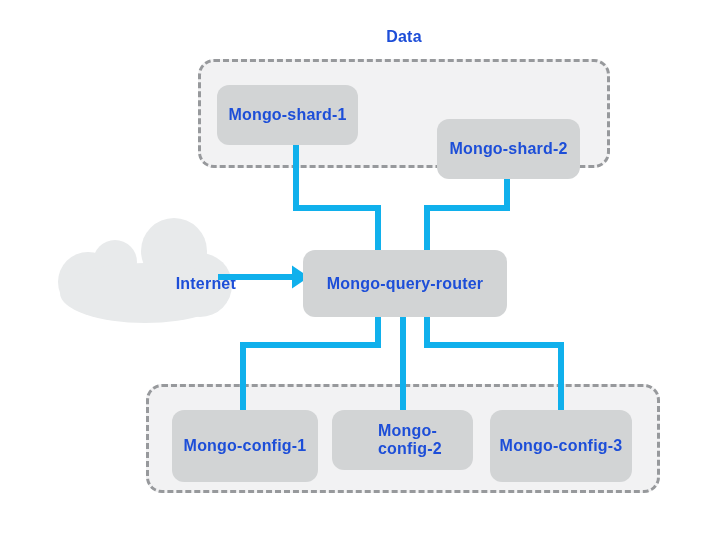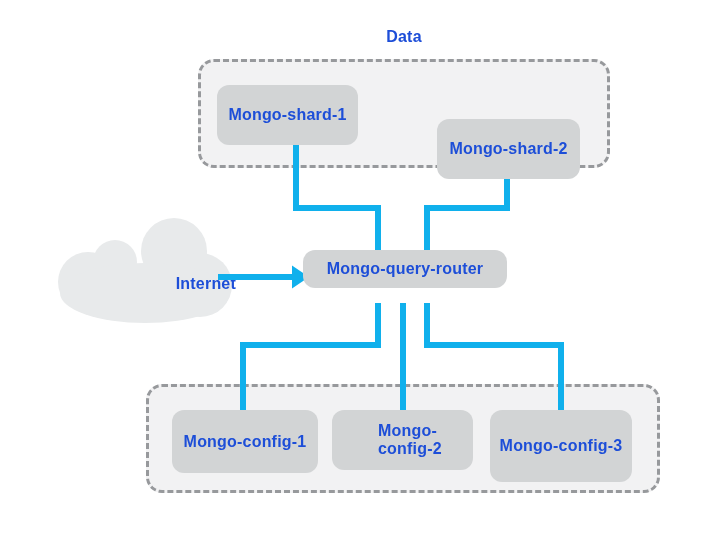--- a/index.html
+++ b/index.html
@@ -76,22 +76,22 @@
     display: flex;
     align-items: center;
     justify-content: center;
     font-size: 16px;
     font-weight: 700;
     letter-spacing: 0.2px;
     z-index: 3;
   }
   #node-shard1  { left: 217px; top: 85px;  width: 141px; height: 60px; }
   #node-shard2  { left: 437px; top: 85px;  width: 143px; height: 60px; margin-top: 34px; }
-  #node-router  { left: 303px; top: 250px; width: 204px; height: 38px; }
-  #node-config1 { left: 172px; top: 410px; width: 146px; height: 63px; }
+  #node-router  { left: 303px; top: 250px; width: 204px; height: 67px; }
+  #node-config1 { left: 172px; top: 410px; width: 146px; height: 72px; }
   #node-config2 { left: 332px; top: 410px; width: 141px; height: 60px; padding-left: 46px; }
   #node-config3 { left: 490px; top: 410px; width: 142px; height: 72px; }
 </style>
 </head>
 <body>
 
 <div class="canvas">
 
   <div class="group-label" id="data-label">Data</div>
 

